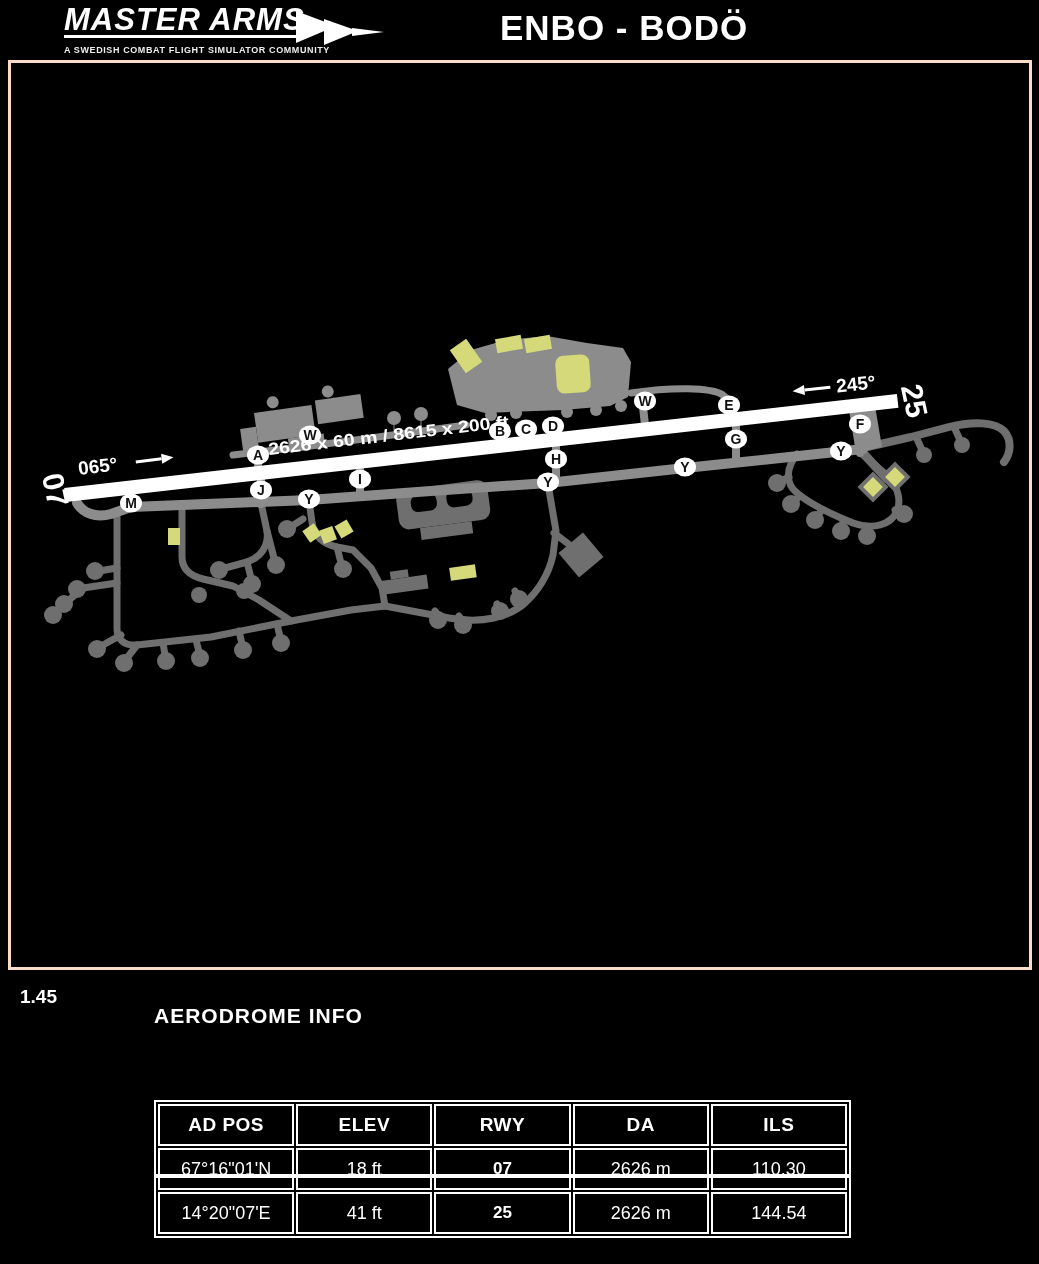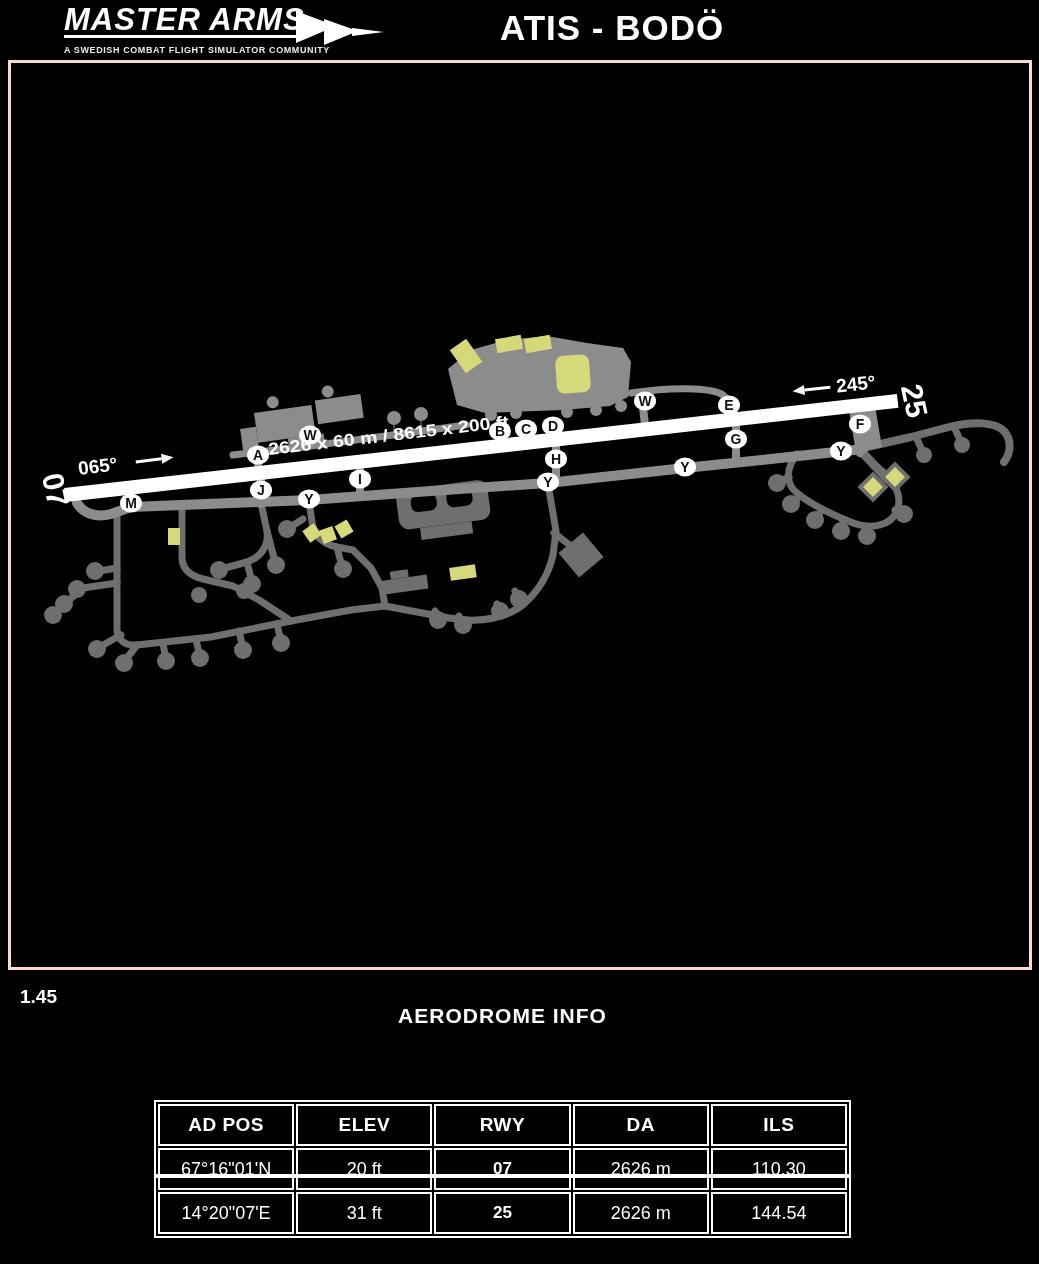--- a/index.html
+++ b/index.html
@@ -12,21 +12,21 @@
   .logo-tag{font-size:9px;font-weight:bold;letter-spacing:.6px;color:#eee;margin-top:7px;white-space:nowrap;}
   .logo-jet{position:absolute;left:232px;top:6px;}
   .page-title{position:absolute;left:500px;top:8px;font-size:35px;font-weight:bold;letter-spacing:1px;white-space:nowrap;}
 
   
   .map-frame{position:absolute;left:8px;top:60px;width:1018px;height:904px;border:3px solid #fbdcca;background:#000;}
   .map-frame svg{display:block;}
 
   .page-num{position:absolute;left:20px;top:986px;font-size:19px;font-weight:bold;}
 
-  .info-title{position:absolute;left:154px;top:1004px;width:697px;text-align:center;font-size:21px;font-weight:bold;letter-spacing:1px;}
+  .info-title{position:absolute;left:154px;top:1004px;width:697px;text-align:left;font-size:21px;font-weight:bold;letter-spacing:1px;}
 
   table.info{position:absolute;left:154px;width:697px;border-collapse:separate;border-spacing:2px;border:2px solid #fff;background:#000;table-layout:fixed;}
   table.info th,table.info td{border:2px solid #fff;height:38px;text-align:center;vertical-align:middle;color:#fff;background:#000;padding:0;}
   table.info th{font-size:19px;font-weight:bold;letter-spacing:.5px;}
   table.info td{font-size:18px;font-weight:normal;}
   table.info td.bold{font-weight:bold;font-size:17px;}
   #table-aerodrome{top:1100px;}
   #table-freqs{top:1174px;}
 </style>
 </head>
@@ -35,21 +35,21 @@
 <div class="logo">
   <div class="logo-title">MASTER ARMS</div>
   <div class="logo-rule"></div>
   <div class="logo-tag">A SWEDISH COMBAT FLIGHT SIMULATOR COMMUNITY</div>
   <svg class="logo-jet" width="130" height="46" viewBox="0 0 130 46">
     <polygon points="0,2 40,17 0,34" fill="#fff"></polygon>
     <polygon points="28,10 62,22 28,36" fill="#fff"></polygon>
     <polygon points="56,19 88,23 56,27" fill="#fff"></polygon>
   </svg>
 </div>
-<div class="page-title">ATIS - BODÖ</div>
+<div class="page-title">ENBO - BODÖ</div>
 
 <div class="map-frame">
 <svg id="map-svg" width="1018" height="904" viewBox="0 0 1018 904">
 
   <g stroke="#6f6f6f" stroke-width="7" fill="none" stroke-linecap="round" stroke-linejoin="round">
 
     <path d="M 120,441 L 106,449 L 106,566 C 106,577 114,583 126,582 L 200,574 L 280,558 L 340,547 L 374,543 L 438,555 C 472,561 498,554 514,540 C 528,527 538,510 542,492 L 545,468 L 537,421"></path>
 
     <path d="M 106,505 L 88,508"></path>
         <path d="M 106,520 L 72,525 L 58,537"></path>
@@ -300,28 +300,28 @@
   <tbody>
       <tr>
     <th>AD POS</th>
     <th>ELEV</th>
     <th>RWY</th>
     <th>DA</th>
     <th>ILS</th>
   </tr>
   <tr>
     <td>67°16"01'N</td>
-    <td>20 ft</td>
+    <td>18 ft</td>
     <td class="bold">07</td>
     <td>2626 m</td>
     <td>110.30</td>
   </tr>
   <tr>
     <td>14°20"07'E</td>
-    <td>31 ft</td>
+    <td>41 ft</td>
     <td class="bold">25</td>
     <td>2626 m</td>
     <td>144.54</td>
   </tr>
 </tbody>
   </table>
 
 <table class="info" id="table-freqs">
   <tbody>
 </tbody>

